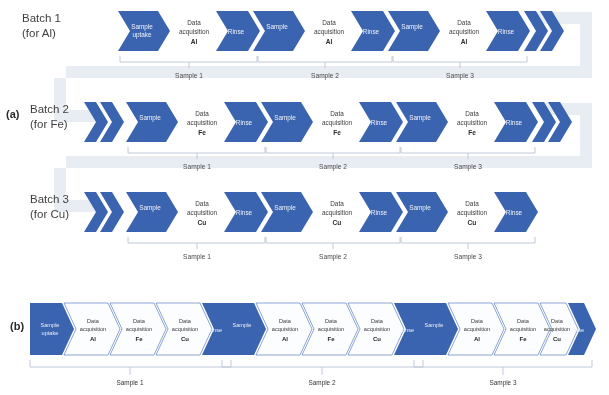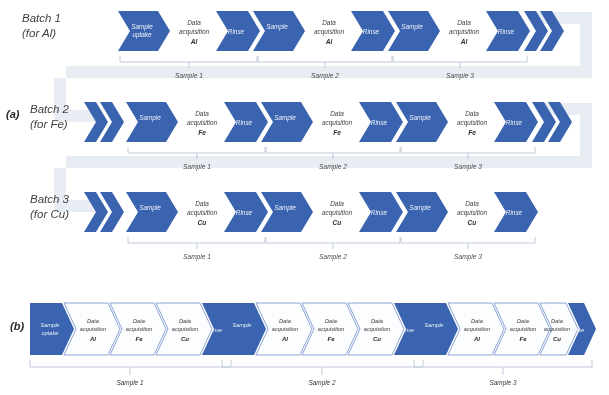--- a/index.html
+++ b/index.html
@@ -3,21 +3,21 @@
 <meta charset="utf-8">
 <style>
   html,body{margin:0;padding:0;}
   body{
     width:609px;height:395px;
     background:#ffffff;
     font-family:"Liberation Sans", sans-serif;
     overflow:hidden;
     position:relative;
   }
-  #stage{position:absolute;left:0;top:0;width:609px;height:381px;font-style:italic;}
+  #stage{position:absolute;left:0;top:0;width:609px;height:381px;}
   svg{display:block;}
   .batch-label{
     font-size:11.5px; fill:#3f3f3f; font-family:"Liberation Sans", sans-serif;
   }
   .panel-label{
     font-size:11px; font-weight:bold; fill:#2b2b2b; font-family:"Liberation Sans", sans-serif;
   }
   .step-text-light{
     font-size:6.4px; fill:#eef2f8; font-family:"Liberation Sans", sans-serif;
     text-anchor:middle;

